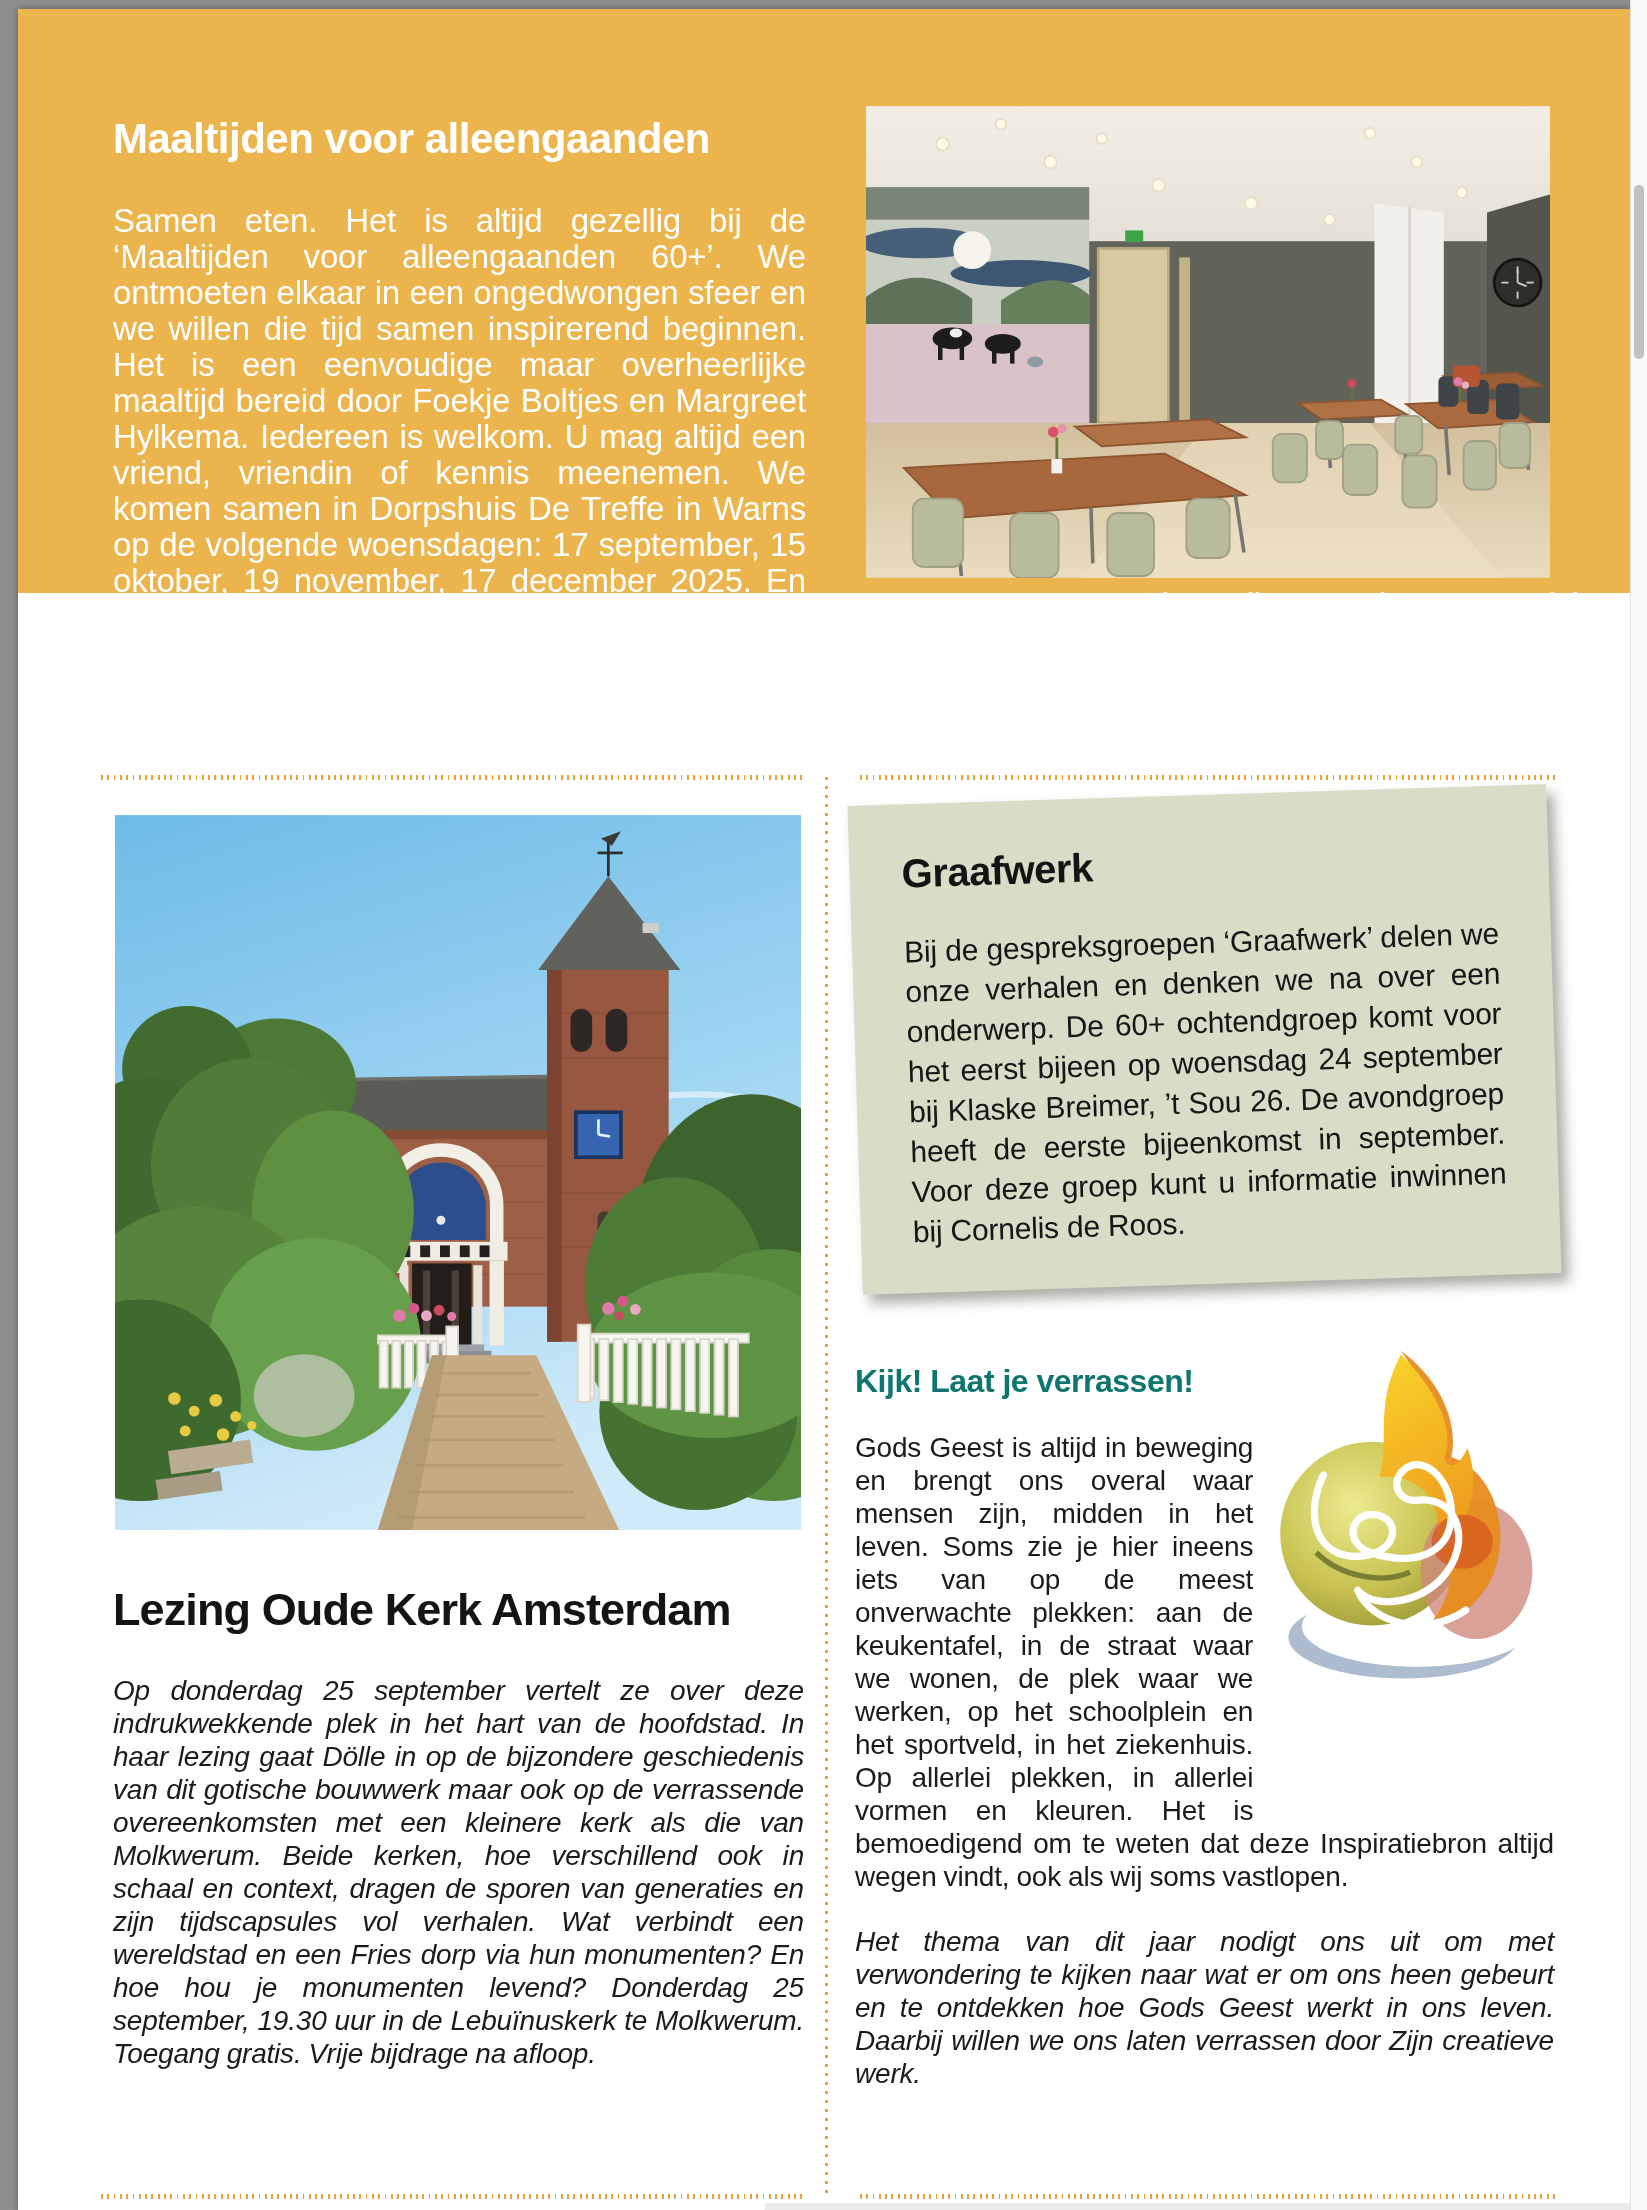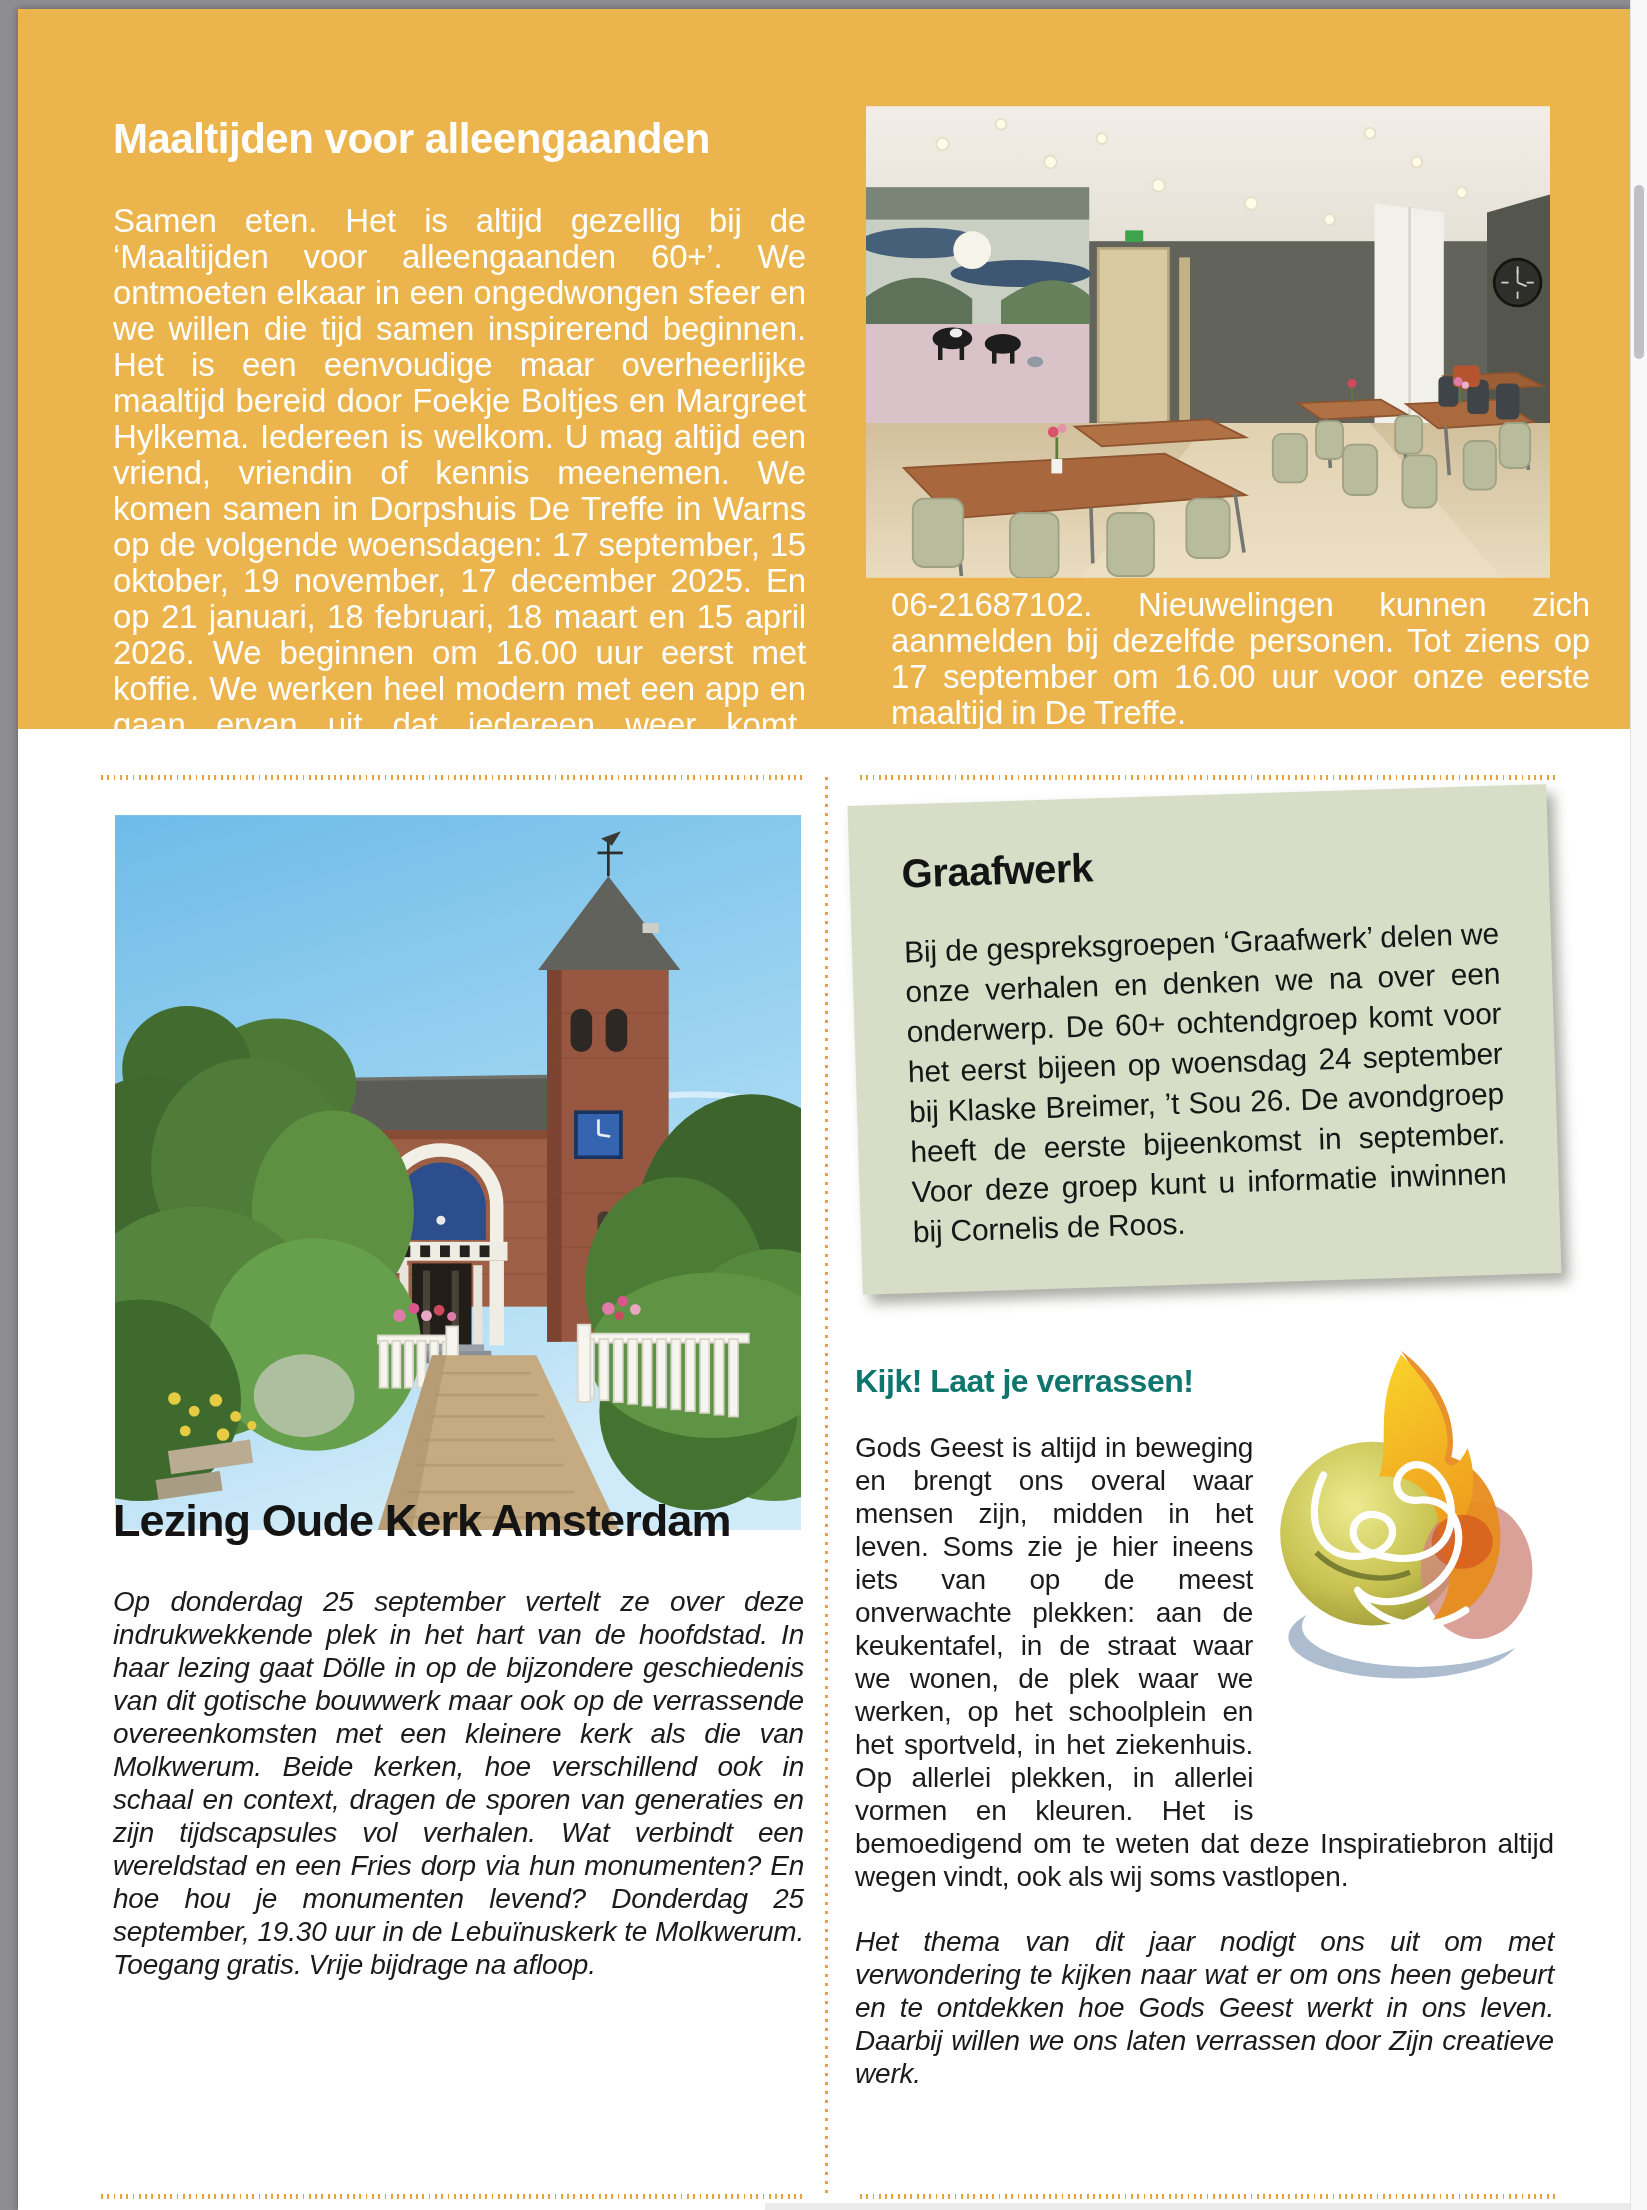--- a/index.html
+++ b/index.html
@@ -18,21 +18,21 @@
   .scroll-track{
     position:absolute;right:0;top:0;width:16px;height:2211px;
     background:#f8f8f8;border-left:0.9px solid #e4e4e4;z-index:50;
   }
   .scroll-thumb{
     position:absolute;left:2.7px;top:185px;width:10px;height:174px;
     background:#c1c1c4;border-radius:5.4px;
   }
   
   .orange-block{
-    position:absolute;left:0;top:0;width:1613px;height:720px;
+    position:absolute;left:0;top:0;width:1613px;height:584px;
     background:#ecb44c;
   }
   .o-left{position:absolute;left:95px;top:106px;width:693px;}
   .o-heading{
     font-size:42px;font-weight:bold;color:#ffffff;
     letter-spacing:-0.5px;margin:0 0 40px 0;
   }
   .obody{
     font-size:33px;line-height:36px;color:#ffffff;
     text-align:justify;letter-spacing:-0.2px;word-spacing:-0.9px;margin:0;
@@ -50,21 +50,21 @@
     background-image:repeating-linear-gradient(90deg,#e6a33b 0 1.8px,transparent 1.8px 6.3px);
   }
   .dot-v{
     position:absolute;width:2.7px;
     background-image:repeating-linear-gradient(180deg,#e6a33b 0 2.7px,transparent 2.7px 9px);
   }
   .church-photo{
     position:absolute;left:97px;top:806px;width:686px;height:715px;overflow:hidden;
   }
   .left-article{
-    position:absolute;left:95px;top:1486px;width:691px;
+    position:absolute;left:95px;top:1575px;width:691px;
   }
   .w-heading{
     font-size:45px;font-weight:bold;color:#141414;
     letter-spacing:-0.9px;margin:0 0 38px 0;
   }
   .wbody{
     font-size:28px;line-height:33px;color:#1b1b1b;
     text-align:justify;letter-spacing:-0.2px;word-spacing:-0.5px;
     margin:0 0 32px 0;
   }

